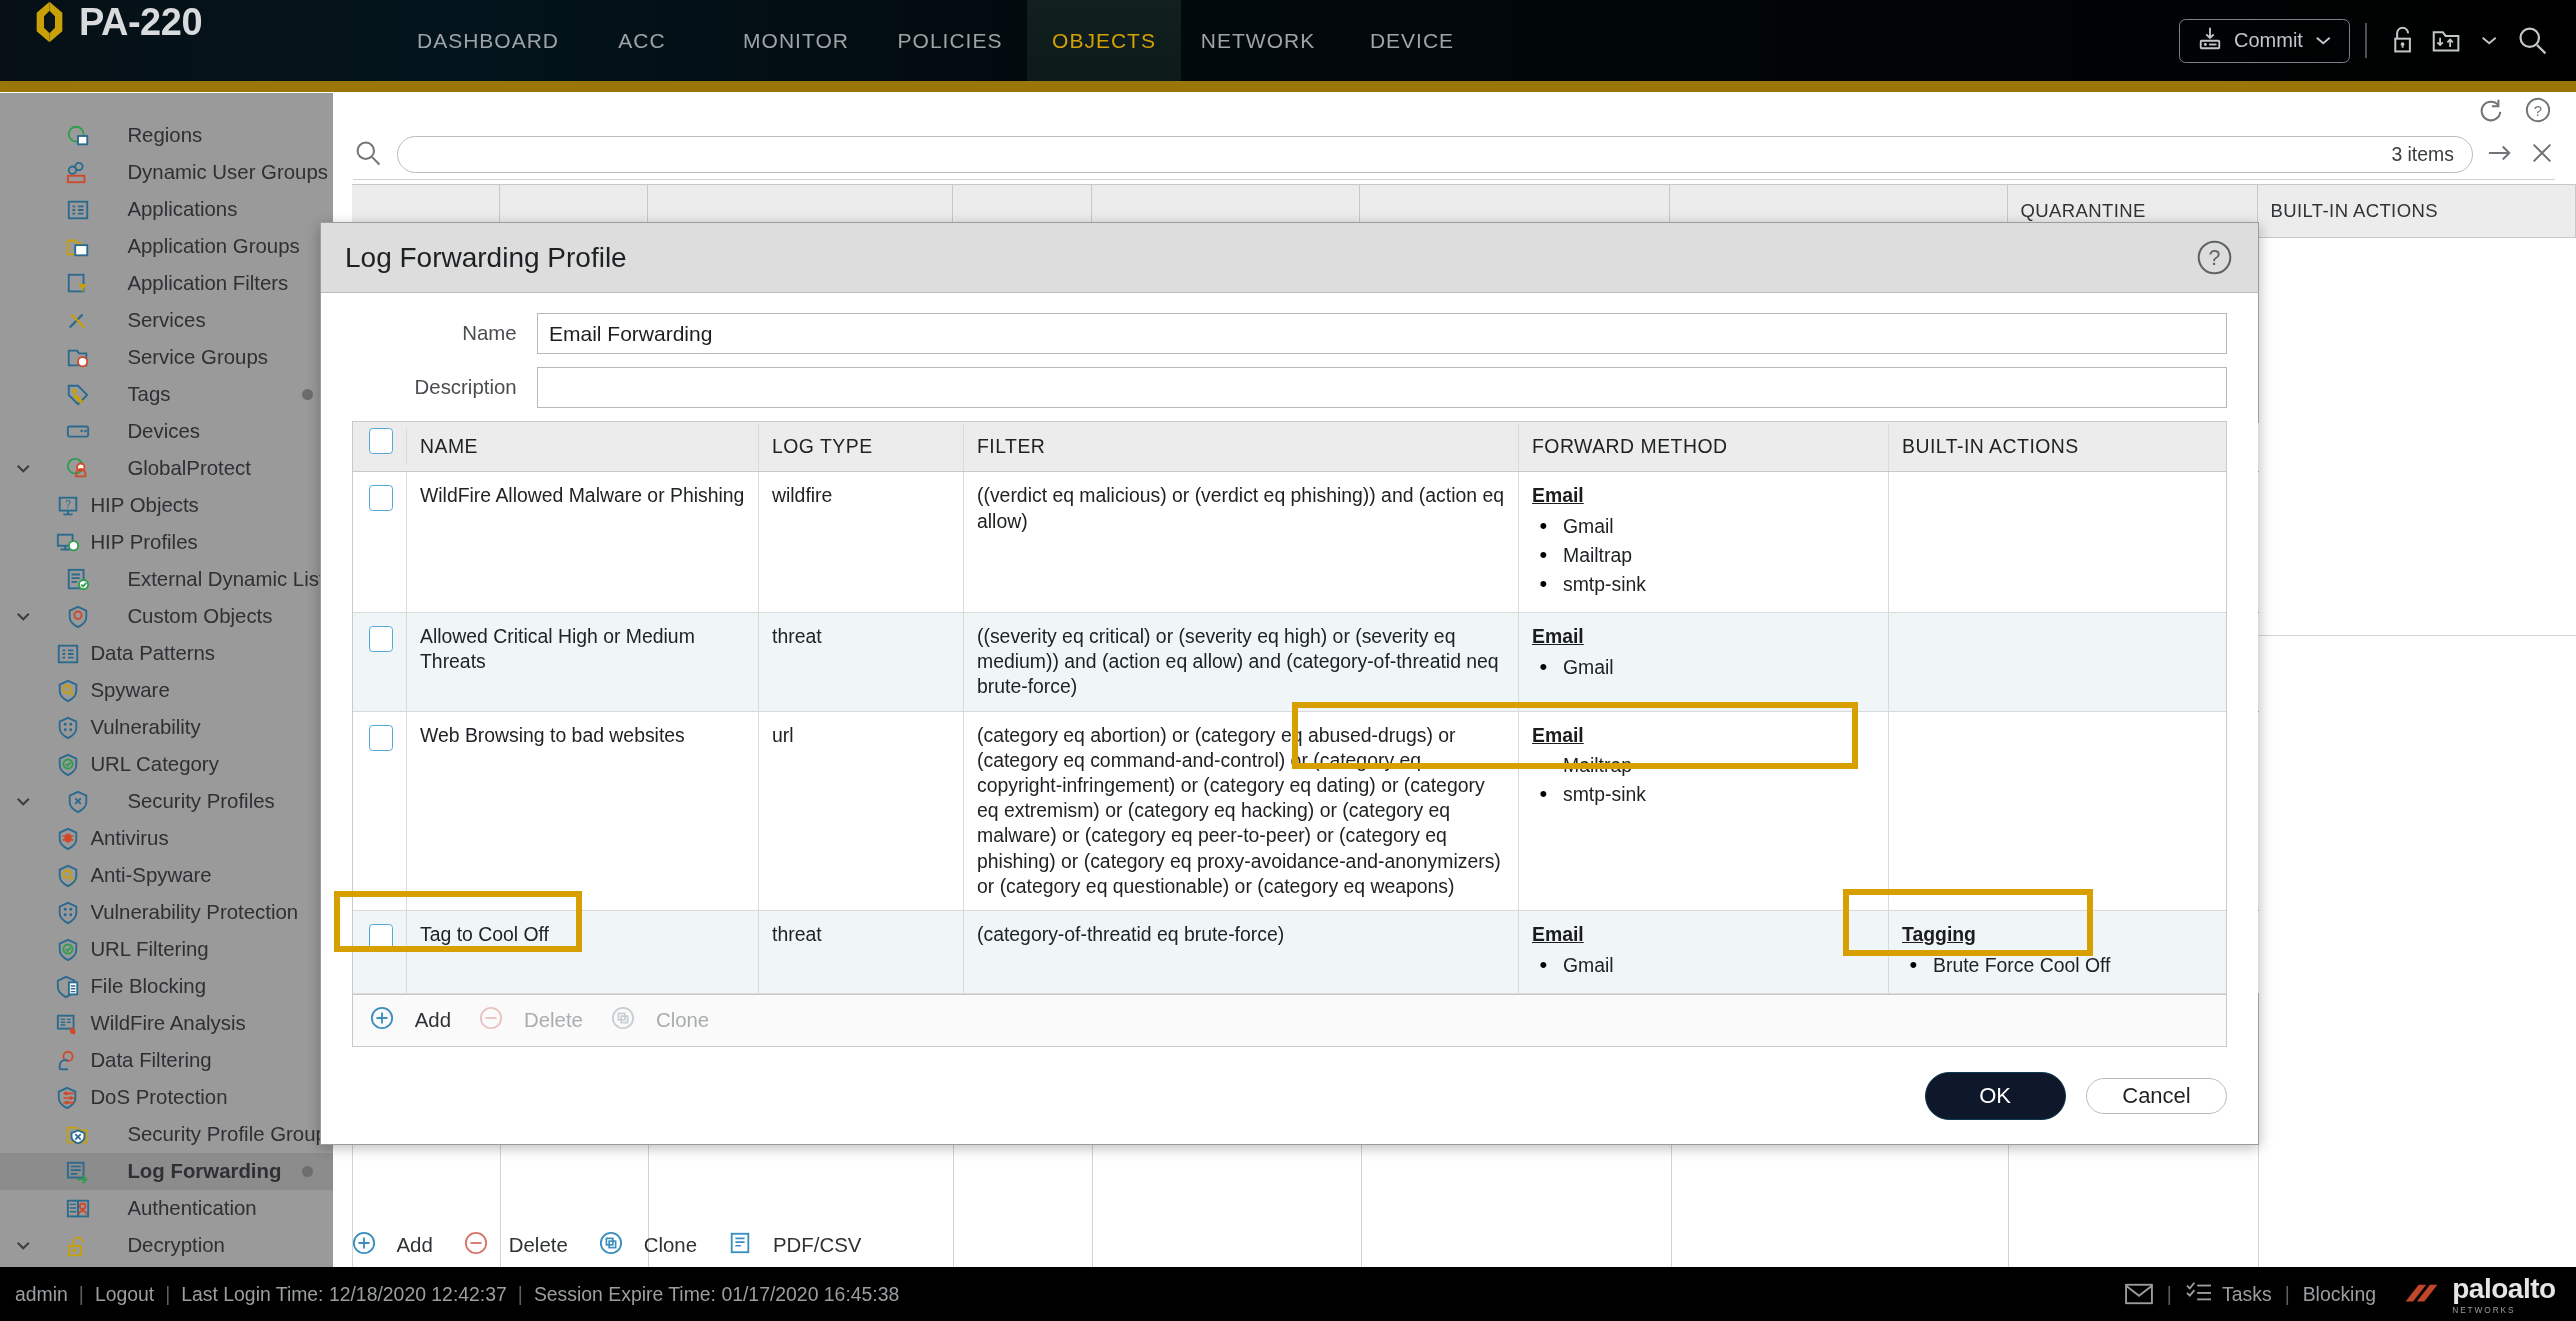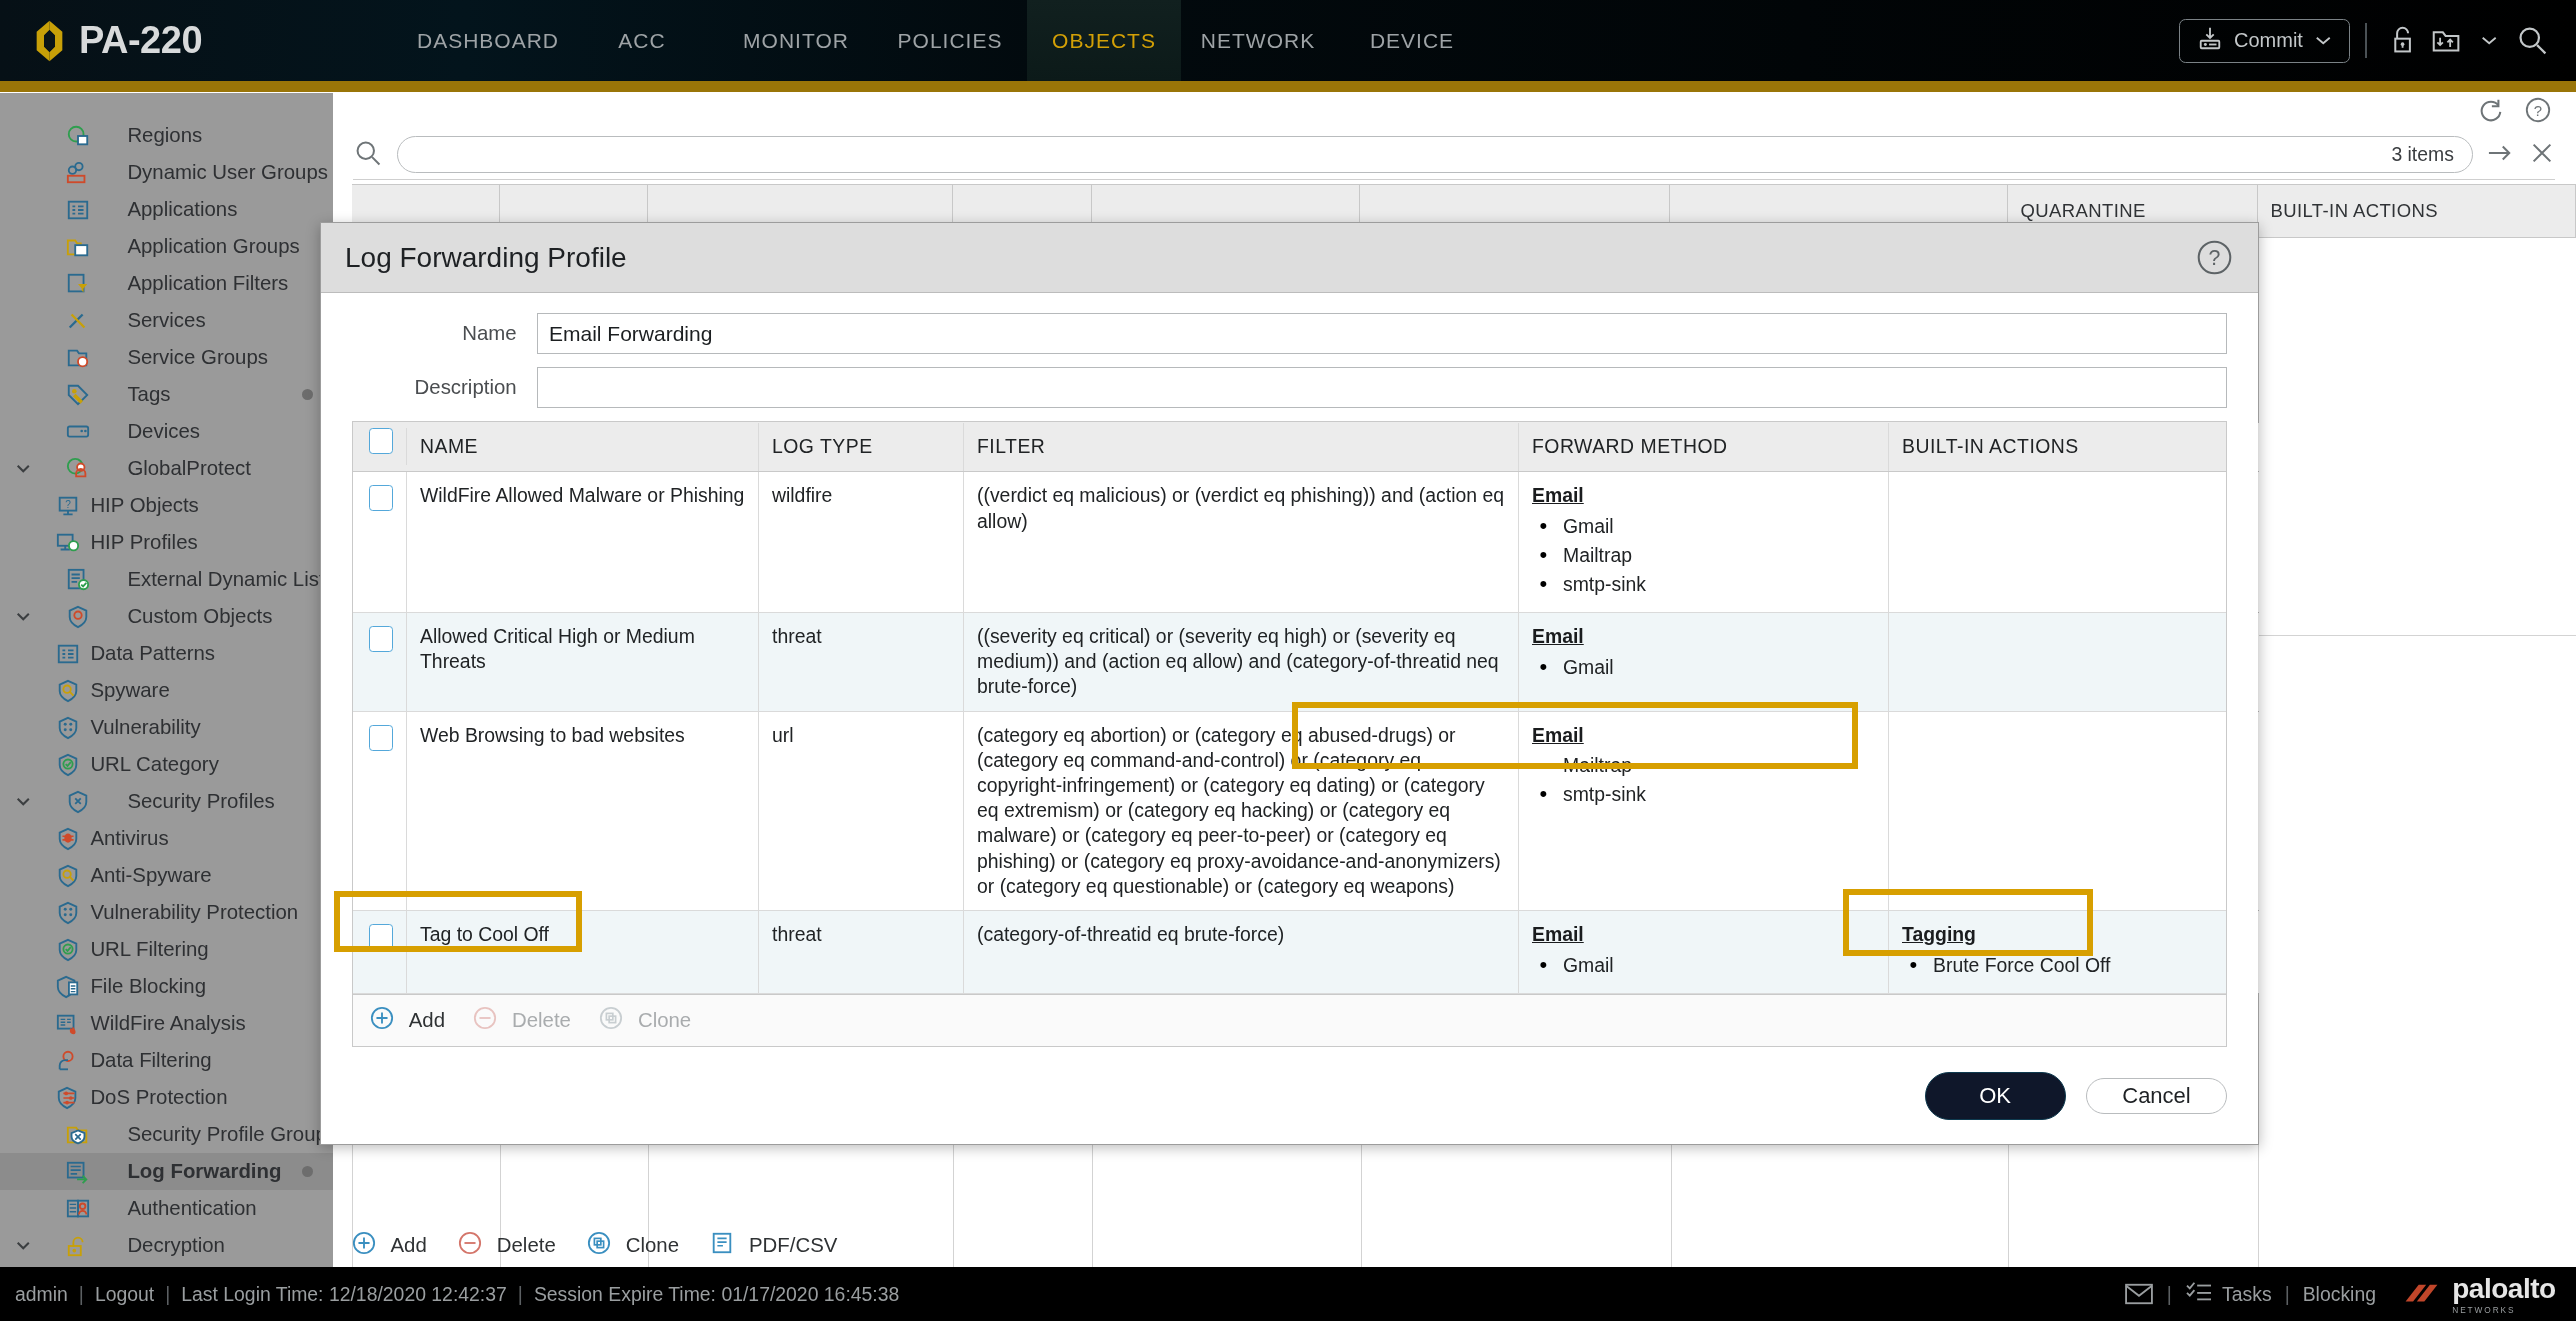--- a/index.html
+++ b/index.html
@@ -8,21 +8,21 @@
     font-family: "Liberation Sans", sans-serif;
     background: #ffffff;
     overflow: hidden;
   }
   body { position: relative; }
 
   
   #topnav {
     position: absolute; left: 0; top: 0; width: 2576px; height: 81px;
     background: linear-gradient(90deg,#061016 0%, #03141c 18%, #020a0e 40%, #000000 100%);
-    display: flex; align-items: center;
+    display: flex; align-items: flex-start;
   }
   #brand { display: flex; align-items: center; margin-left: 31px; width: 352px; }
   .brand-logo { width: 37px; height: 44px; position: relative; }
   .brand-logo svg { display:block; }
   .brand-text {
     color: #d8dadb; font-size: 38px; font-weight: bold; letter-spacing: -0.5px;
     margin-left: 11px;
   }
   #navtabs { display: flex; align-items: center; height: 81px; margin-left: 28px; }
   .navtab {
@@ -97,21 +97,21 @@
   .bg-head div { border-right: 0.9px solid #c8c8c8; height:100%; display:flex; align-items:center; padding-left: 13px; }
   #bg-rows { position: absolute; left: 352px; top: 180px; width: 2224px; height: 1046px; }
   .bg-vline { position: absolute; top: 0; width: 0.9px; height: 1046px; background: #d3d3d3; }
   .bg-hline { position: absolute; left: 0; width: 2224px; height: 0.9px; background: #d3d3d3; }
   .bg-cell-text { position: absolute; font-size: 19.4px; color: #2c2f31; line-height: 1.28; }
 
   #bg-footer {
     position: absolute; left: 352px; top: 1221px; width: 2224px; height: 46px;
     display: flex; align-items: center; gap: 31px; font-size: 20.4px; color: #2f3234;
   }
-  .foot-btn { display: flex; align-items: center; gap: 15px; cursor: pointer; }
+  .foot-btn { display: flex; align-items: center; gap: 21px; cursor: pointer; }
   .foot-btn.disabled { color: #a9acae; }
 
   
   #modal {
     position: absolute; left: 320px; top: 222px; width: 1939px; height: 923px;
     background: #ffffff; border: 0.9px solid #9c9c9c;
     box-shadow: 0 2.8px 13px rgba(0,0,0,.28);
   }
   #modal-header {
     height: 70px; background: #dddddd; border-bottom: 0.9px solid #bcbcbc;

